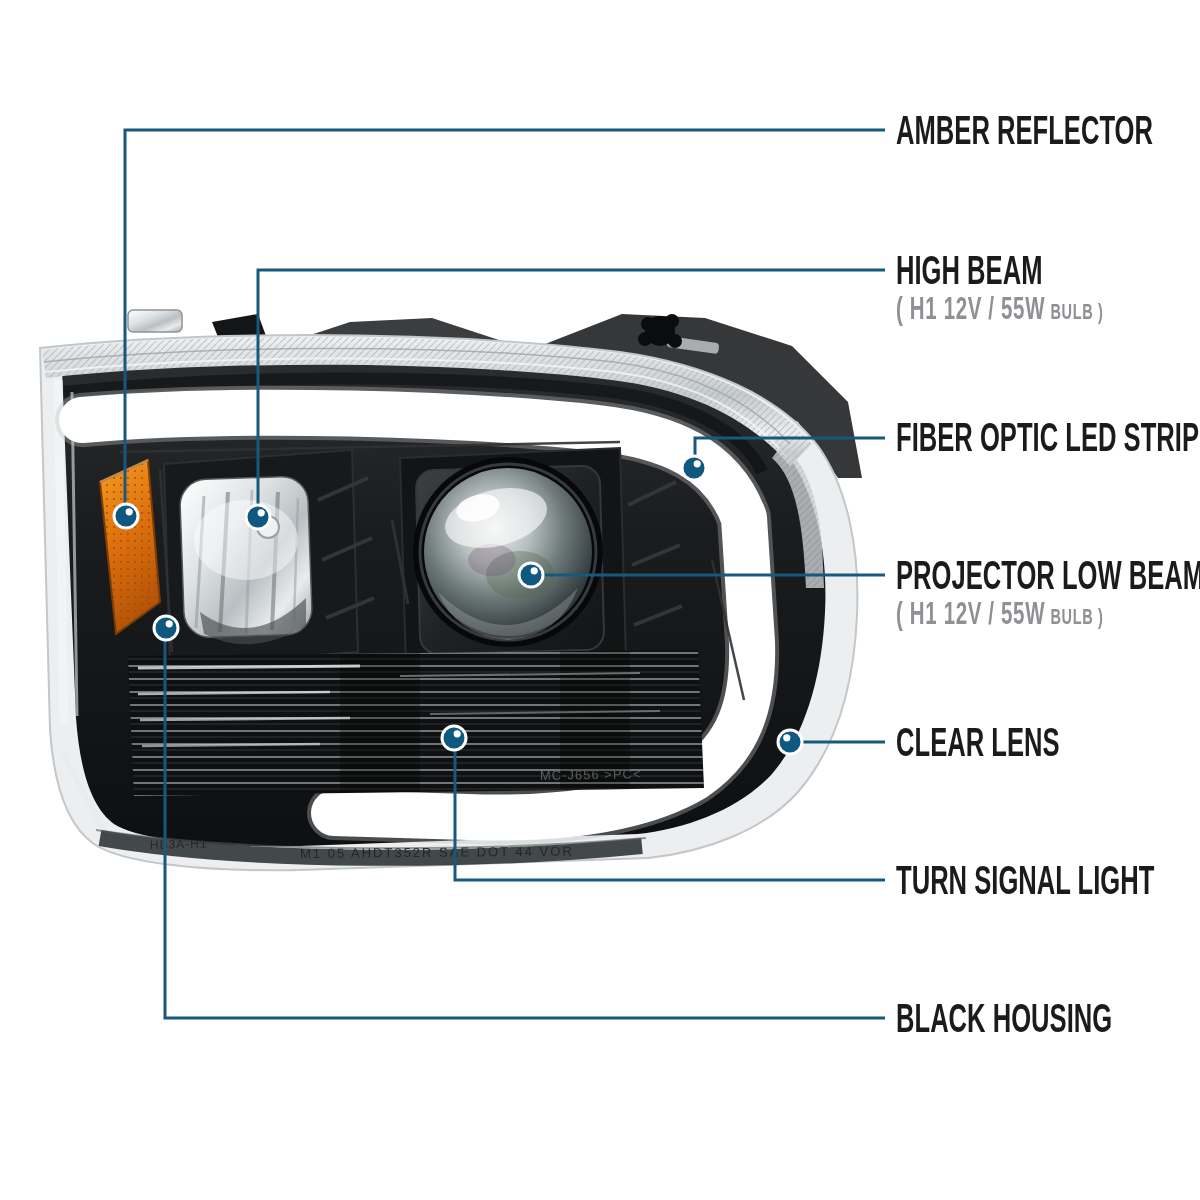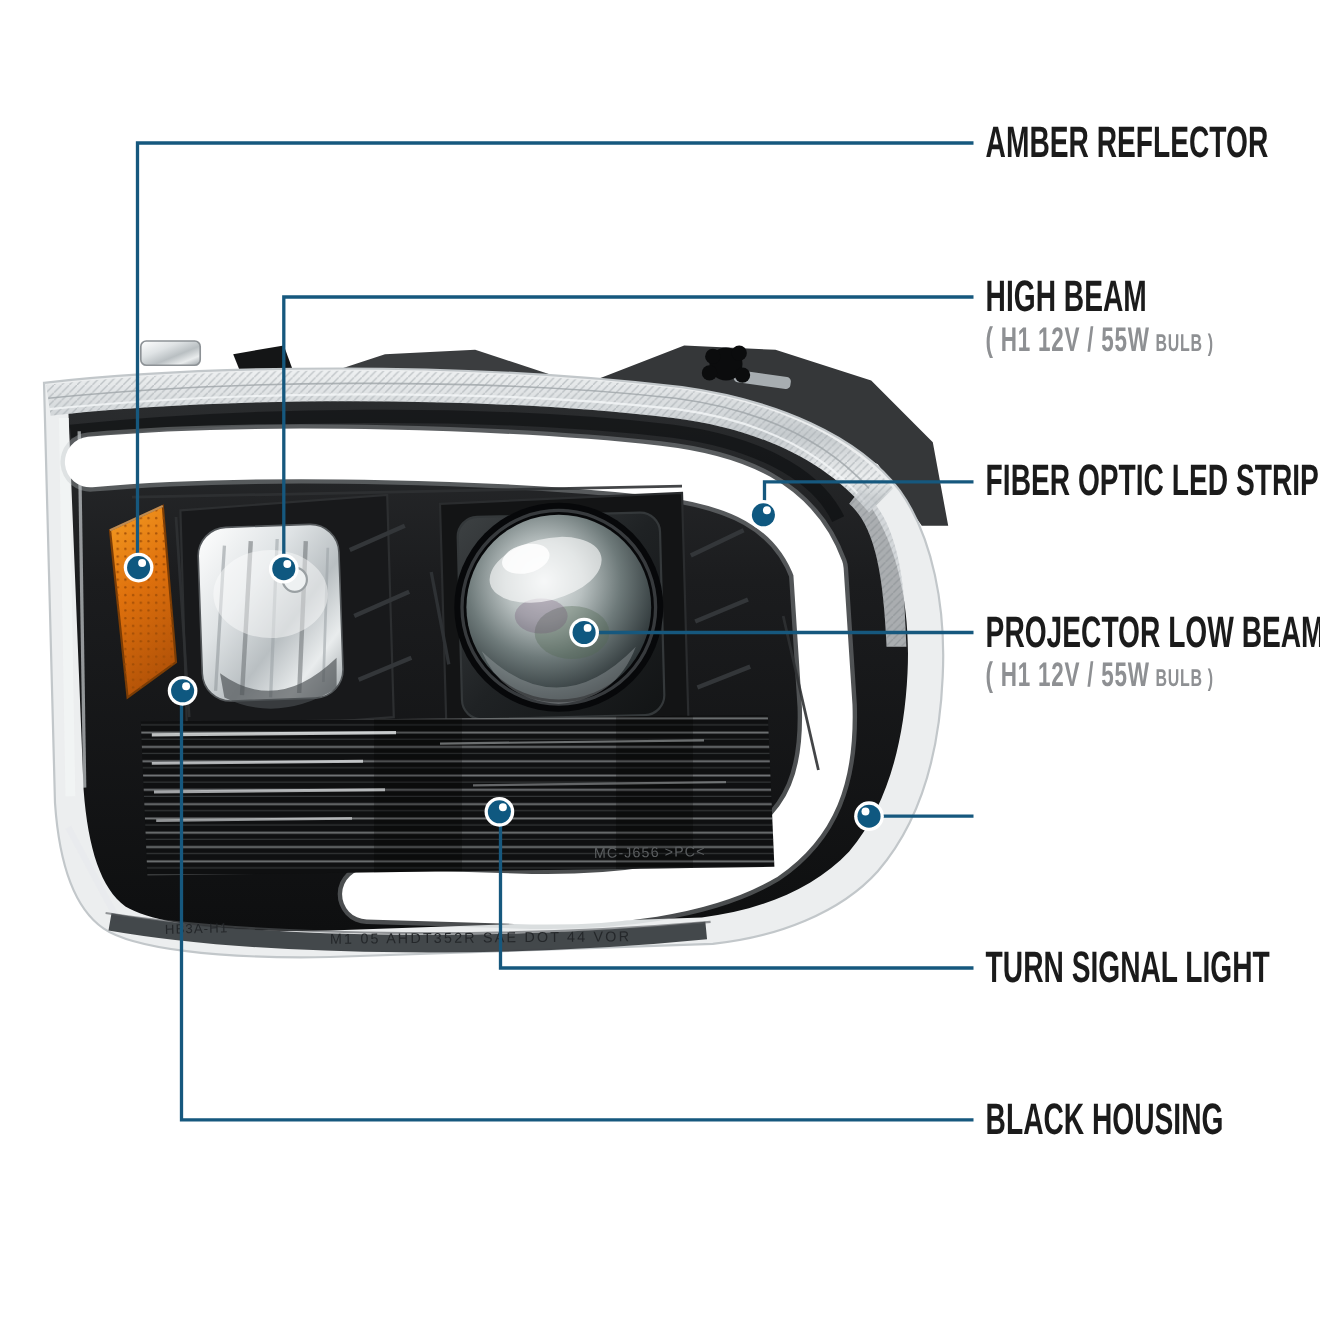--- a/index.html
+++ b/index.html
@@ -251,20 +251,23 @@
 
 <div class="label" style="top:413px">
   <div class="main"><span>FIBER OPTIC LED STRIP</span></div>
 </div>
 
 <div class="label" style="top:551px">
   <div class="main"><span>PROJECTOR LOW BEAM</span></div>
   <div class="sub"><span class="subwrap"><span class="sub-big">( H1  12V / 55W</span><span class="sub-small">BULB )</span></span></div>
 </div>
 
+<div class="label" style="top:718px">
+  <div class="main"><span>CLEAR LENS</span></div>
+</div>
 
 <div class="label" style="top:856px">
   <div class="main"><span>TURN SIGNAL LIGHT</span></div>
 </div>
 
 <div class="label" style="top:994px">
   <div class="main"><span>BLACK HOUSING</span></div>
 </div>
 
 </div>

